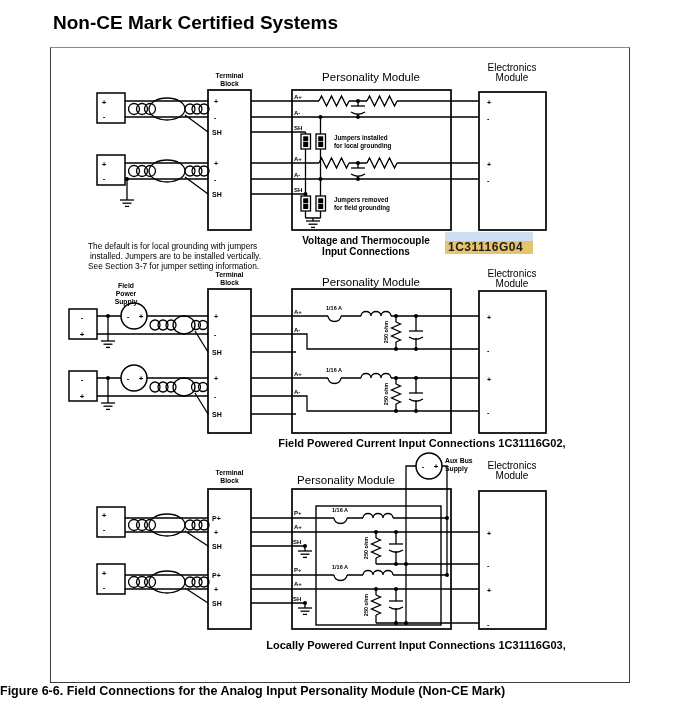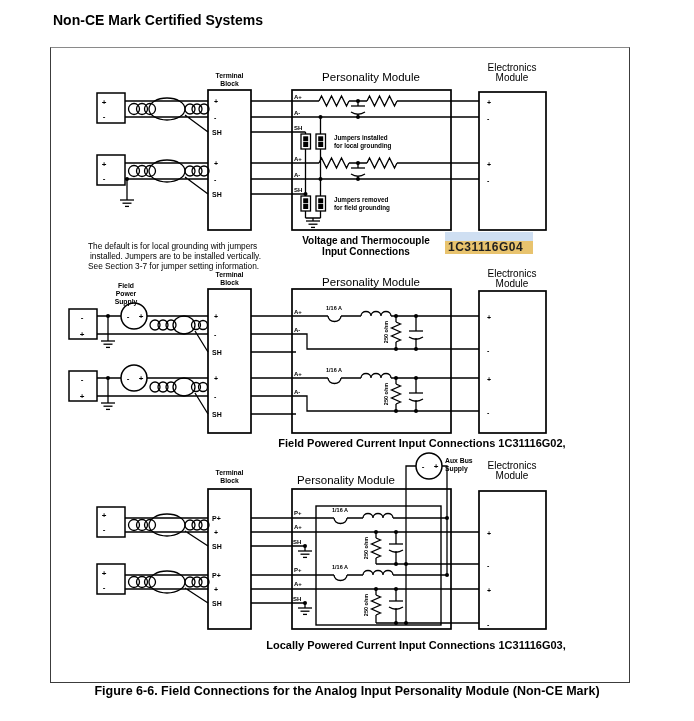--- a/index.html
+++ b/index.html
@@ -1,21 +1,21 @@
 <!DOCTYPE html>
 <html><head>
 <meta charset="utf-8">
 <style>
   html,body{margin:0;padding:0;background:#fff;width:694px;height:721px;position:relative;
     font-family:"Liberation Sans",sans-serif;color:#000;}
   #page{position:absolute;inset:0;background:#fff;}
-  .heading{position:absolute;left:53px;top:12px;font-size:14px;font-weight:700;}
+  .heading{position:absolute;left:53px;top:12px;font-size:19px;font-weight:700;}
   .figwrap{position:absolute;left:50px;top:47px;width:580px;height:636px;
     border:1.4px solid #3c3c3c;border-top-color:#8a8a8a;box-sizing:border-box;background:#fff;}
-  .figcap{position:absolute;left:0;top:684px;width:694px;text-align:center;
+  .figcap{position:absolute;left:0;top:684px;width:694px;
     font-size:12.5px;font-weight:700;}
   svg text{fill:#000;}
   .w{stroke:#000;stroke-width:1.3;fill:none;}
   .w2{stroke:#000;stroke-width:1.4;fill:none;}
   .bx{stroke:#000;stroke-width:1.7;fill:#fff;}
   .sb{stroke:#000;stroke-width:1.5;fill:#fff;}
   .dot{fill:#000;stroke:none;}
   .tbt{font-size:6.8px;font-weight:700;}
   .lbl{font-size:7px;font-weight:700;}
   .lbs{font-size:6px;font-weight:700;}

